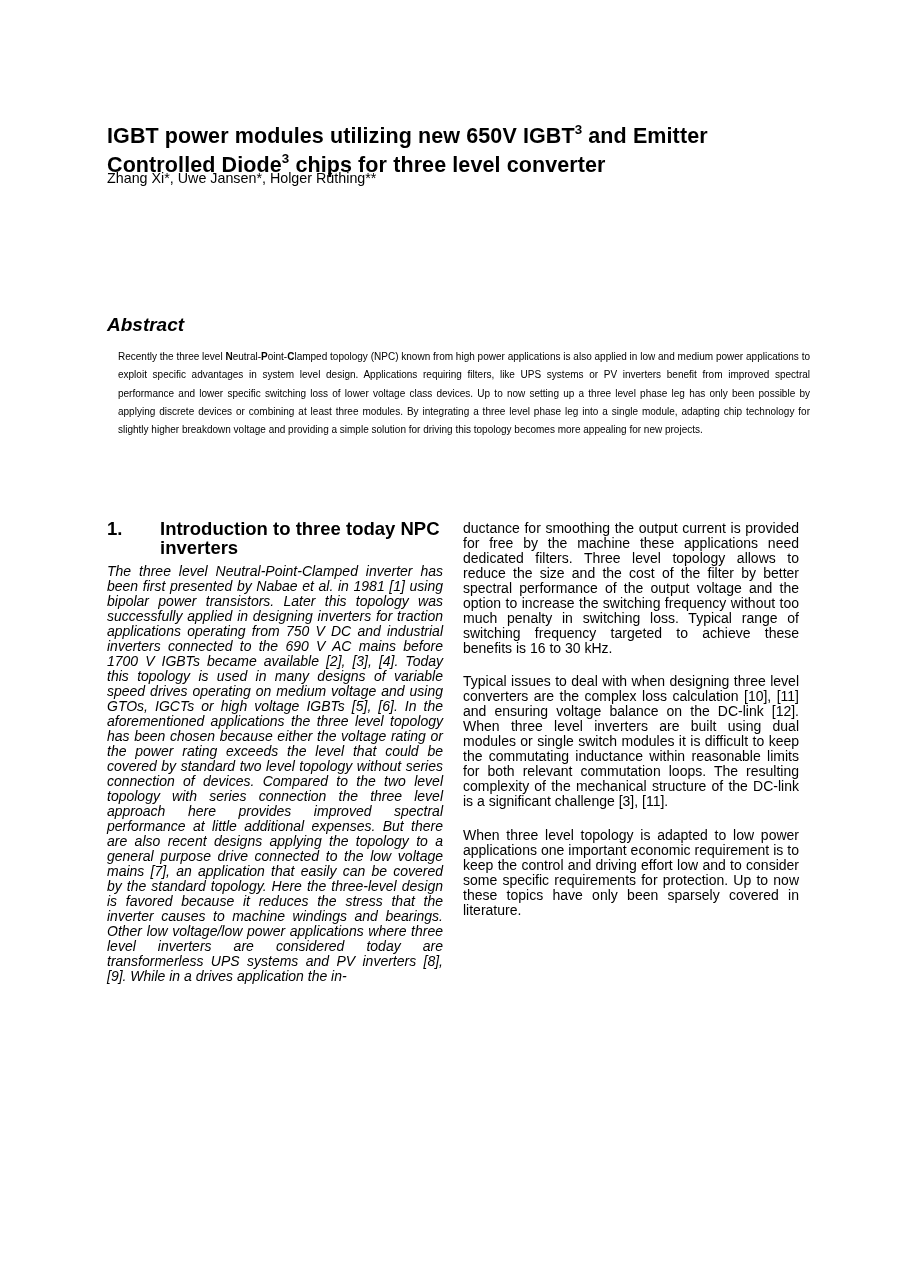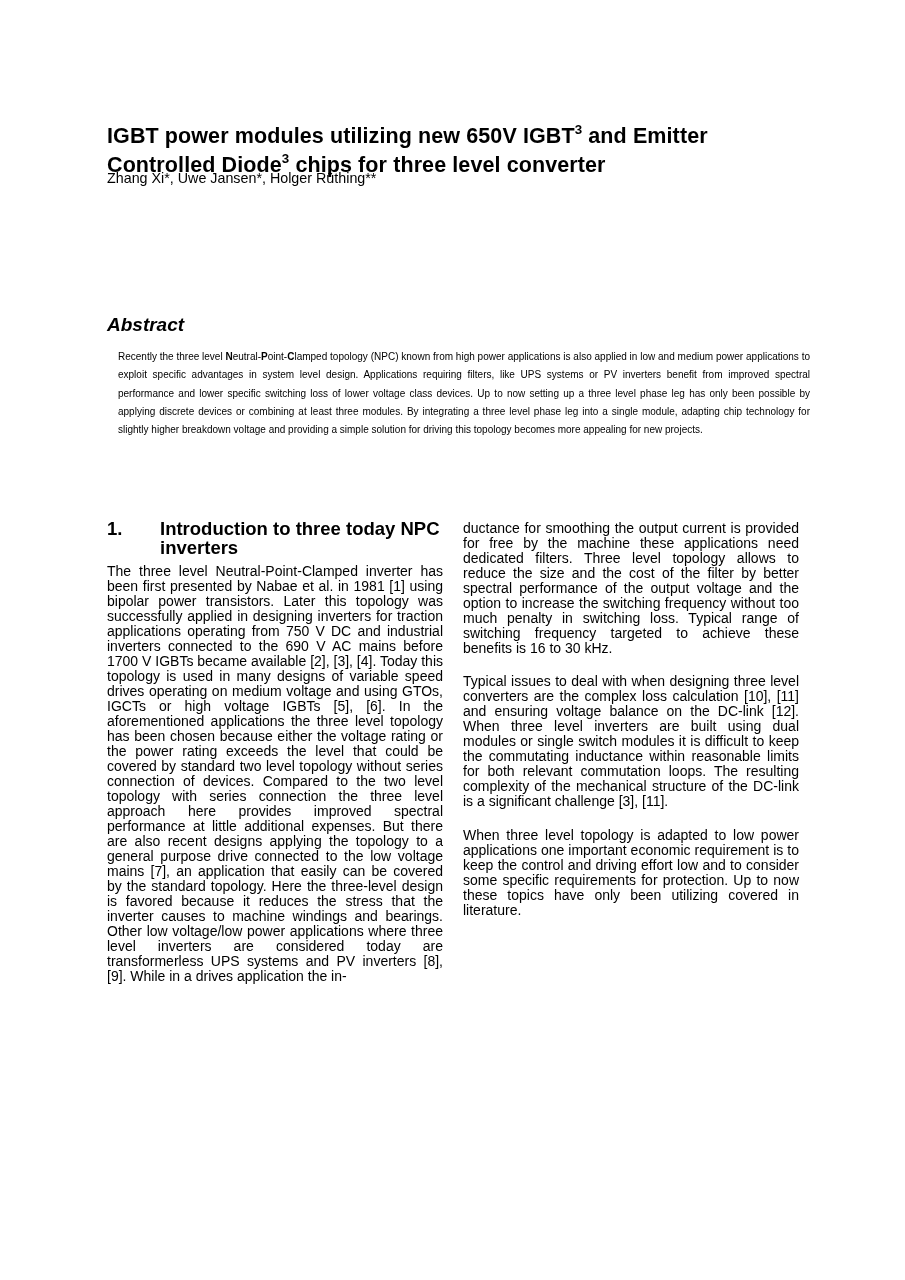--- a/index.html
+++ b/index.html
@@ -41,21 +41,21 @@
     display: flex;
   }
   .sec-num { width: 53px; flex: 0 0 53px; }
   .sec-title { width: 280px; }
 
   .col {
     position: absolute; width: 336px;
     font-size: 14px; line-height: 15px; text-align: justify;
   }
   .col p { margin: 0 0 18.35px 0; }
-  .col-left  { left: 107px; top: 564px; }
+  .col-left  { left: 107px; top: 564px; font-style: italic; }
   .col-right { left: 463px; top: 521px; }
 </style>
 </head>
 <body>
 
 <div class="page">
 
   <h1 class="title"><span>IGBT power modules utilizing new 650V IGBT</span><sup>3</sup><span> and Emitter Controlled Diode</span><sup>3</sup><span> chips for three level converter</span></h1>
 
   <div class="authors-block">
@@ -71,16 +71,16 @@
     <span class="sec-title">Introduction to three today NPC inverters</span>
   </div>
 
   <div class="col col-left">
     <p>The three level Neutral-Point-Clamped inverter has been first presented by Nabae et al. in 1981 [1] using bipolar power transistors. Later this topology was successfully applied in designing inverters for traction applications operating from 750 V DC and industrial inverters connected to the 690 V AC mains before 1700 V IGBTs became available [2], [3], [4]. Today this topology is used in many designs of variable speed drives operating on medium voltage and using GTOs, IGCTs or high voltage IGBTs [5], [6]. In the aforementioned applications the three level topology has been chosen because either the voltage rating or the power rating exceeds the level that could be covered by standard two level topology without series connection of devices. Compared to the two level topology with series connection the three level approach here provides improved spectral performance at little additional expenses. But there are also recent designs applying the topology to a general purpose drive connected to the low voltage mains [7], an application that easily can be covered by the standard topology. Here the three-level design is favored because it reduces the stress that the inverter causes to machine windings and bearings. Other low voltage/low power applications where three level inverters are considered today are transformerless UPS systems and PV inverters [8], [9]. While in a drives application the in-</p>
   </div>
 
   <div class="col col-right">
     <p>ductance for smoothing the output current is provided for free by the machine these applications need dedicated filters. Three level topology allows to reduce the size and the cost of the filter by better spectral performance of the output voltage and the option to increase the switching frequency without too much penalty in switching loss. Typical range of switching frequency targeted to achieve these benefits is 16 to 30 kHz.</p>
     <p>Typical issues to deal with when designing three level converters are the complex loss calculation [10], [11] and ensuring voltage balance on the DC-link [12]. When three level inverters are built using dual modules or single switch modules it is difficult to keep the commutating inductance within reasonable limits for both relevant commutation loops. The resulting complexity of the mechanical structure of the DC-link is a significant challenge [3], [11].</p>
-    <p>When three level topology is adapted to low power applications one important economic requirement is to keep the control and driving effort low and to consider some specific requirements for protection. Up to now these topics have only been utilizing covered in literature.</p>
+    <p>When three level topology is adapted to low power applications one important economic requirement is to keep the control and driving effort low and to consider some specific requirements for protection. Up to now these topics have only been sparsely covered in literature.</p>
   </div>
 
 </div>
 
 </body></html>

